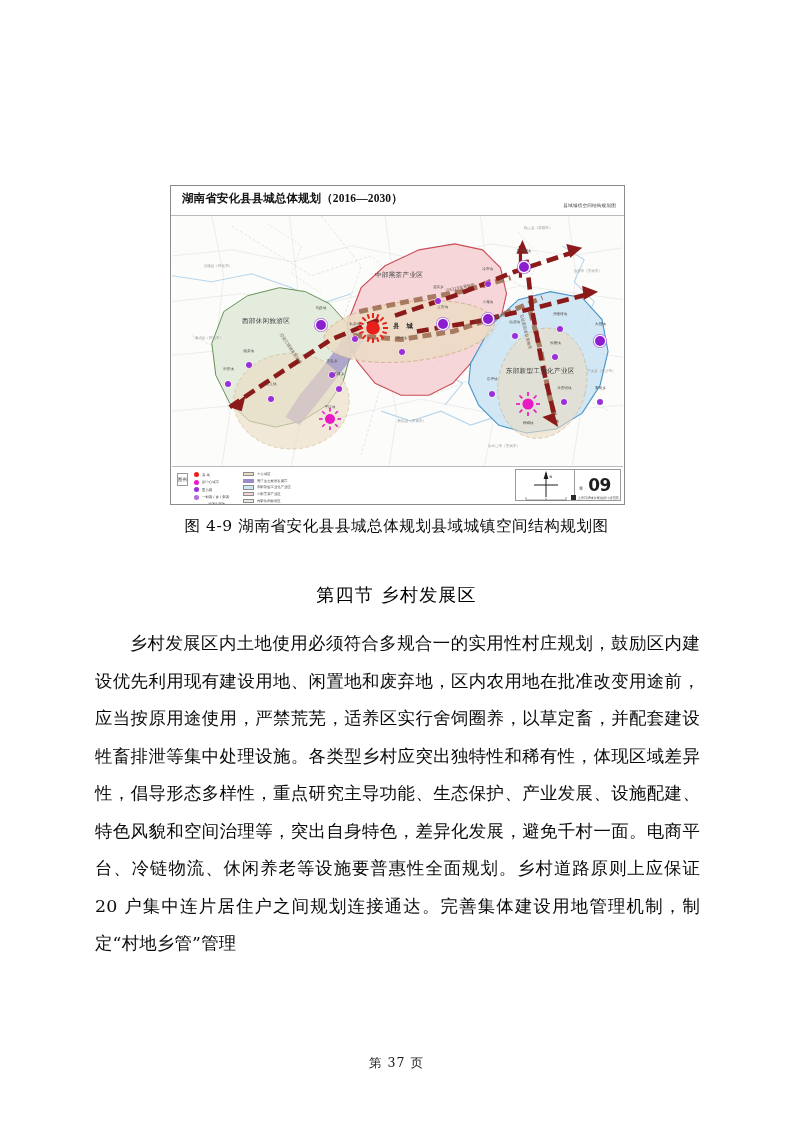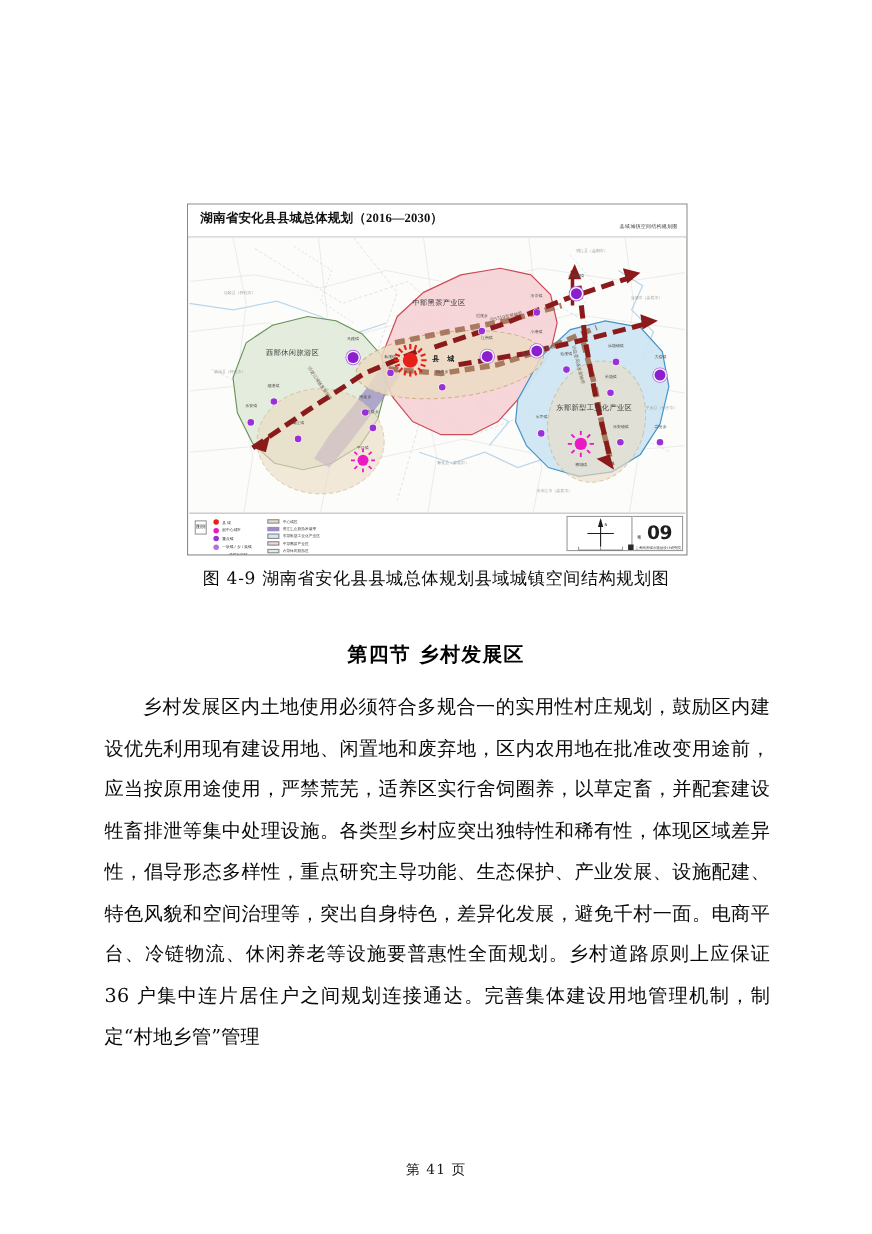--- a/index.html
+++ b/index.html
@@ -273,21 +273,21 @@
     color: #0b0b0b;
     letter-spacing: .6px;
   }
 
   .section-heading {
     position: absolute;
     left: 0; right: 0;
     top: 583px;
     text-align: center;
     font-family: "DejaVu Serif", "Liberation Serif", serif;
-    font-weight: bold;
+    font-weight: normal;
     font-size: 18px;
     color: #000000;
     letter-spacing: 1.2px;
   }
 
   .body-text {
     position: absolute;
     left: 95px;
     top: 625px;
     width: 605px;
@@ -621,17 +621,17 @@
         </div>
       </div>
 
     </div>
   </div>
 
   <div class="figure-caption">图 4-9  湖南省安化县县城总体规划县域城镇空间结构规划图</div>
 
   <div class="section-heading">第四节  乡村发展区</div>
 
-  <div class="body-text">乡村发展区内土地使用必须符合多规合一的实用性村庄规划，鼓励区内建设优先利用现有建设用地、闲置地和废弃地，区内农用地在批准改变用途前，应当按原用途使用，严禁荒芜，适养区实行舍饲圈养，以草定畜，并配套建设牲畜排泄等集中处理设施。各类型乡村应突出独特性和稀有性，体现区域差异性，倡导形态多样性，重点研究主导功能、生态保护、产业发展、设施配建、特色风貌和空间治理等，突出自身特色，差异化发展，避免千村一面。电商平台、冷链物流、休闲养老等设施要普惠性全面规划。乡村道路原则上应保证 36 户集中连片居住户之间规划连接通达。完善集体建设用地管理机制，制定“村地乡管”管理</div>
-
-  <div class="page-footer">第 41 页</div>
+  <div class="body-text">乡村发展区内土地使用必须符合多规合一的实用性村庄规划，鼓励区内建设优先利用现有建设用地、闲置地和废弃地，区内农用地在批准改变用途前，应当按原用途使用，严禁荒芜，适养区实行舍饲圈养，以草定畜，并配套建设牲畜排泄等集中处理设施。各类型乡村应突出独特性和稀有性，体现区域差异性，倡导形态多样性，重点研究主导功能、生态保护、产业发展、设施配建、特色风貌和空间治理等，突出自身特色，差异化发展，避免千村一面。电商平台、冷链物流、休闲养老等设施要普惠性全面规划。乡村道路原则上应保证 20 户集中连片居住户之间规划连接通达。完善集体建设用地管理机制，制定“村地乡管”管理</div>
+
+  <div class="page-footer">第 37 页</div>
 
 </div>
 
 </body></html>

